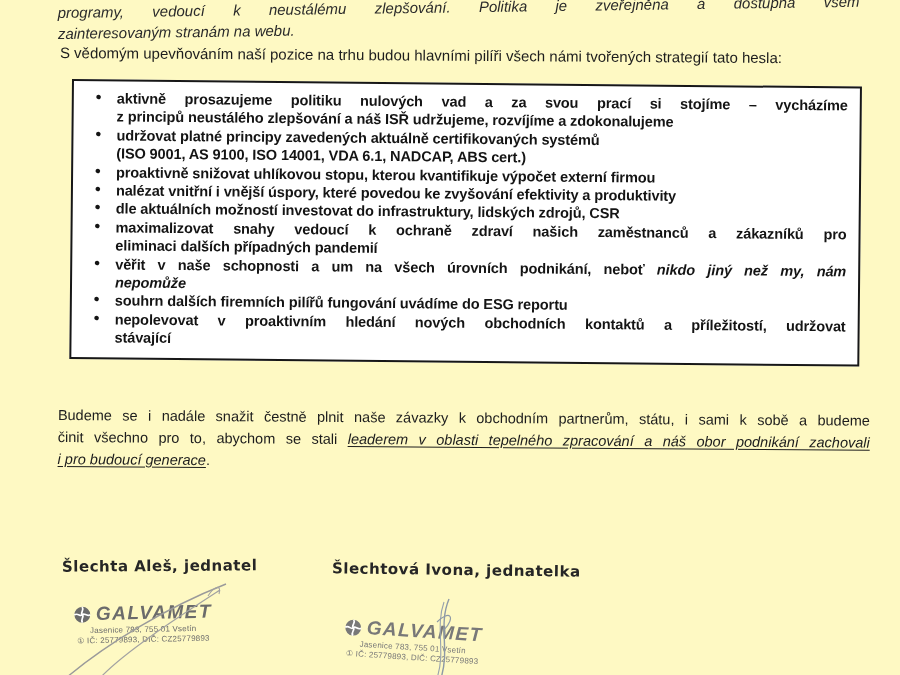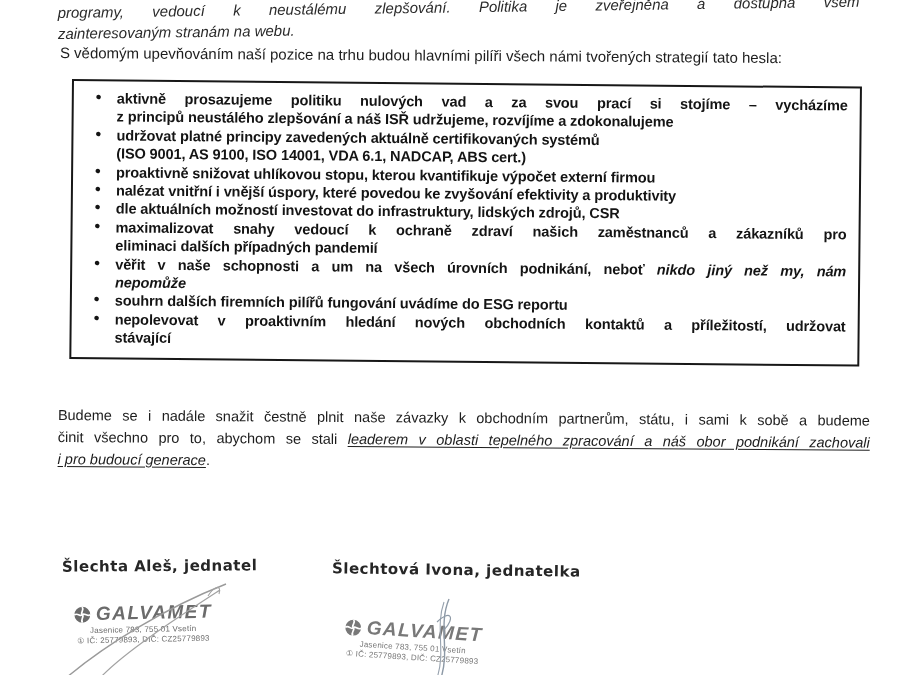--- a/index.html
+++ b/index.html
@@ -1,17 +1,17 @@
 <!DOCTYPE html>
 <html lang="cs"><head>
 <meta charset="utf-8">
 <style>
   html,body{margin:0;padding:0;background:#e8e8e8;}
   .page{
-    position:relative;width:900px;height:675px;background:#ffffff;
+    position:relative;width:900px;height:675px;background:#fef9c3;
     overflow:hidden;font-family:"Liberation Sans",sans-serif;color:#1c1c1c;
   }
   .line{display:block;}
   .j{text-align:justify;text-align-last:justify;-moz-text-align-last:justify;}
   
   .top-para{
     position:absolute;left:58px;top:-13px;width:802px;
     font-style:italic;font-size:15px;line-height:21px;color:#2b2b2b;
     transform:rotate(-0.8deg);transform-origin:left bottom;
   }

